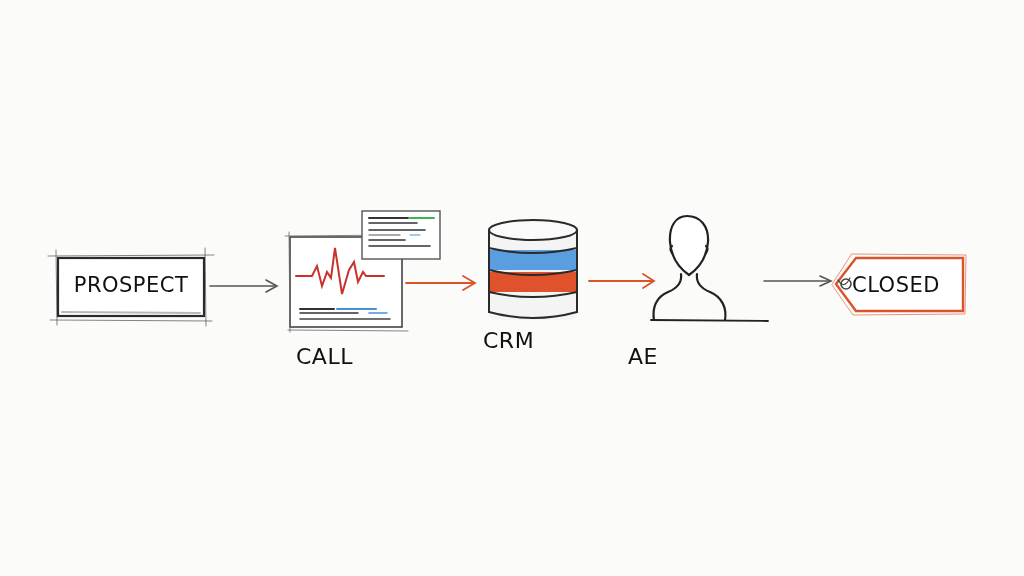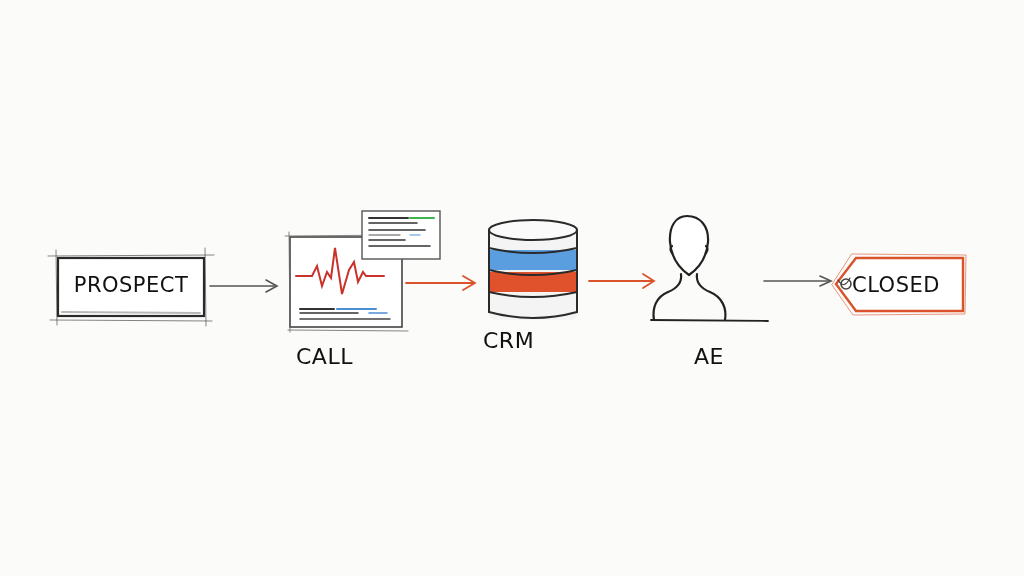--- a/index.html
+++ b/index.html
@@ -102,15 +102,15 @@
     <path d="M838 280 Q844 290 850 278" stroke="#444" stroke-width="1.2"></path>
   </g>
 </svg>
 
 <div class="abs box-text" style="left:58px; top:273px; width:146px; text-align:center;">PROSPECT</div>
 
 <div class="label" style="left:296px; top:344px; width:100px;">CALL</div>
 
 <div class="label" style="left:483px; top:328px; width:100px;">CRM</div>
 
-<div class="label" style="left:694px; top:344px; width:100px;">AE</div>
+<div class="label" style="left:628px; top:344px; width:100px;">AE</div>
 
 <div class="abs box-text" style="left:852px; top:273px; width:110px; text-align:left;">CLOSED</div>
 
 </body></html>

